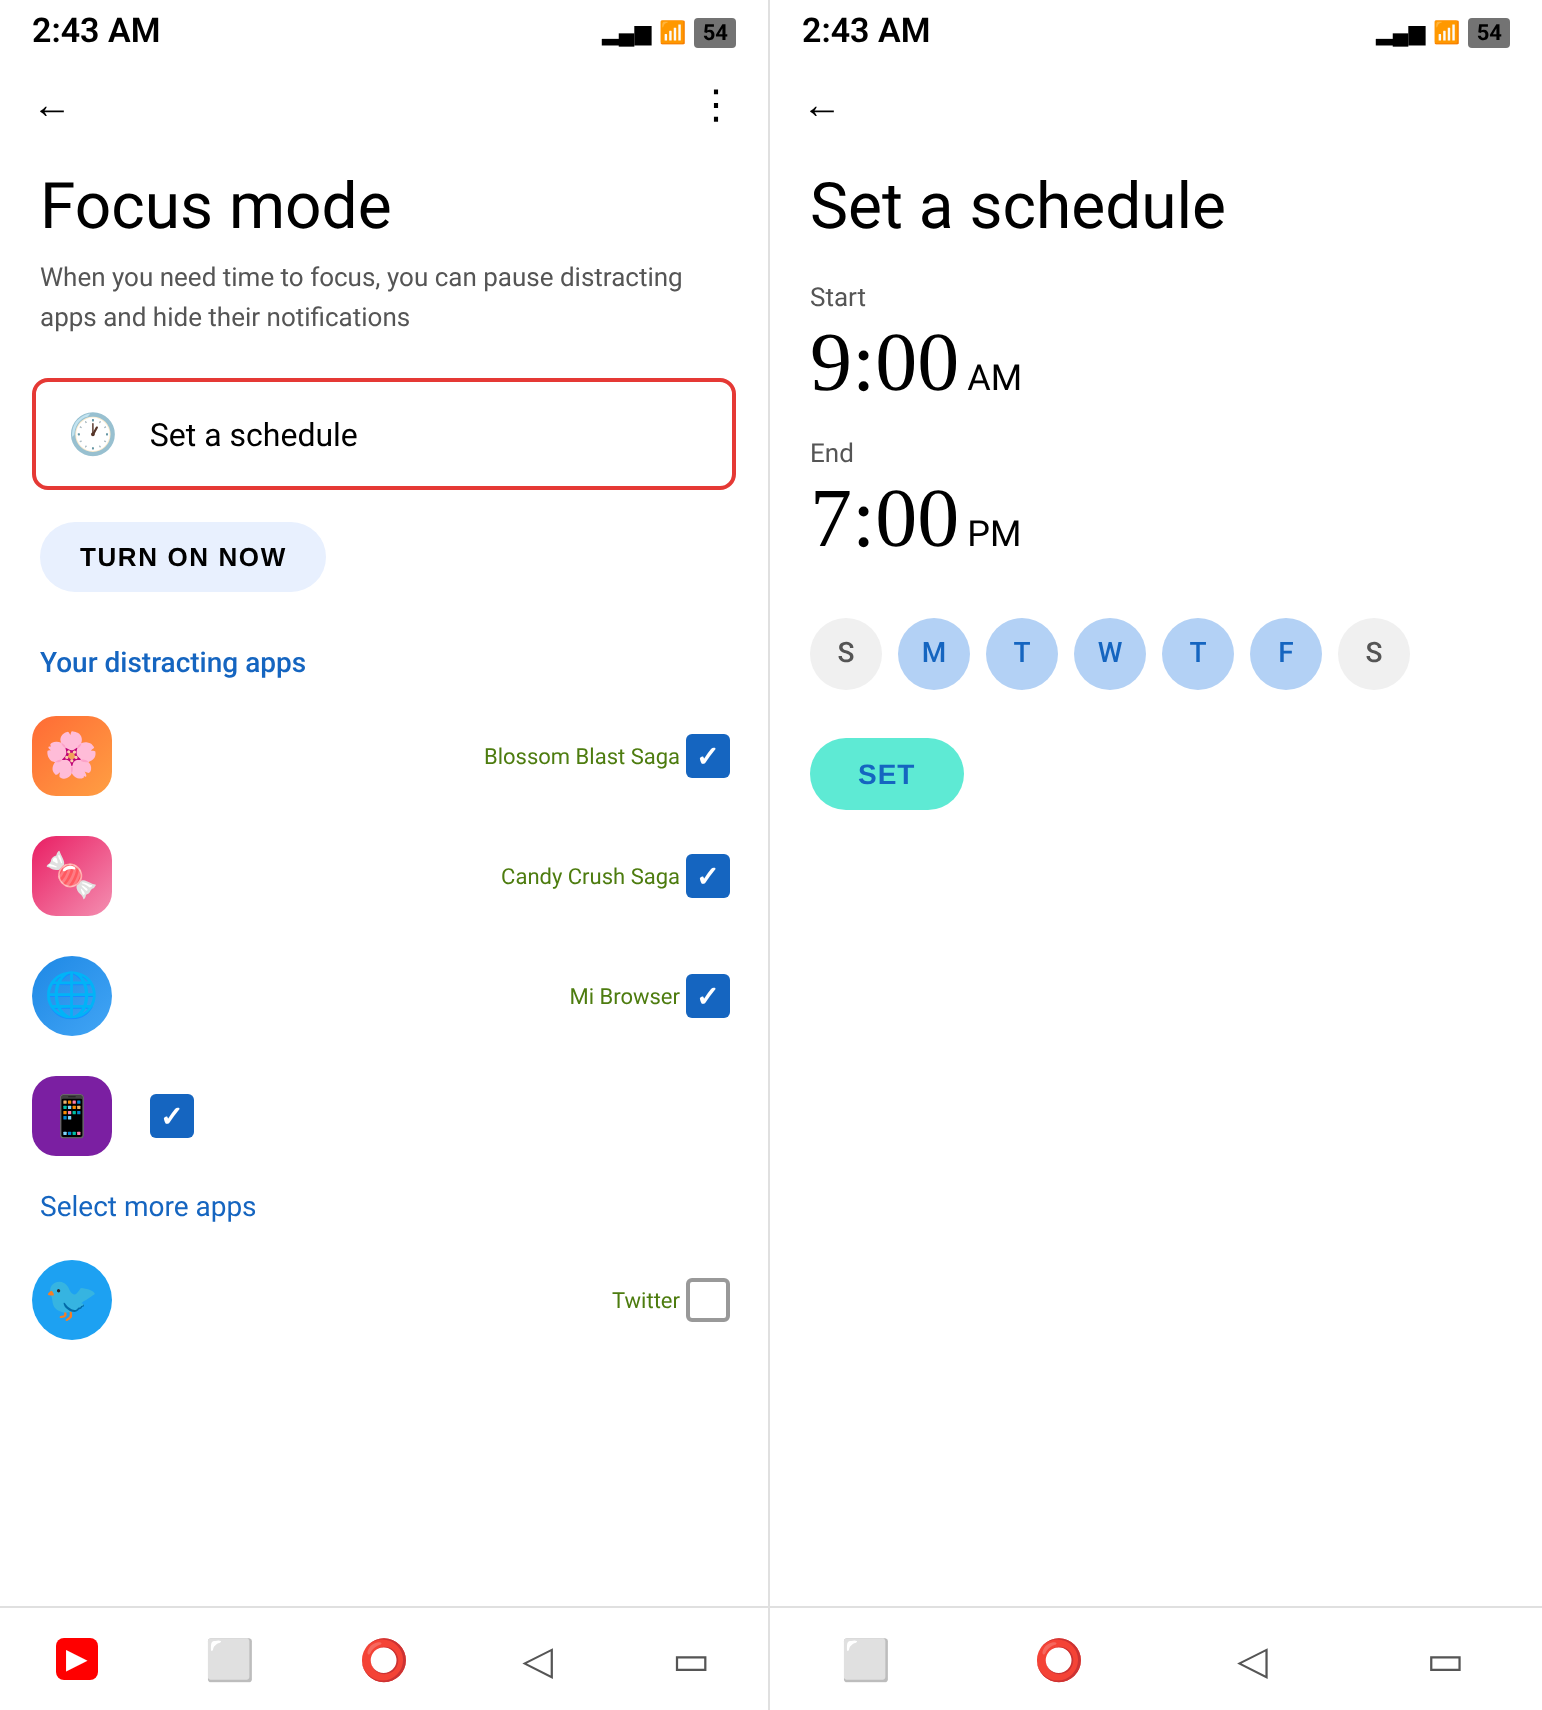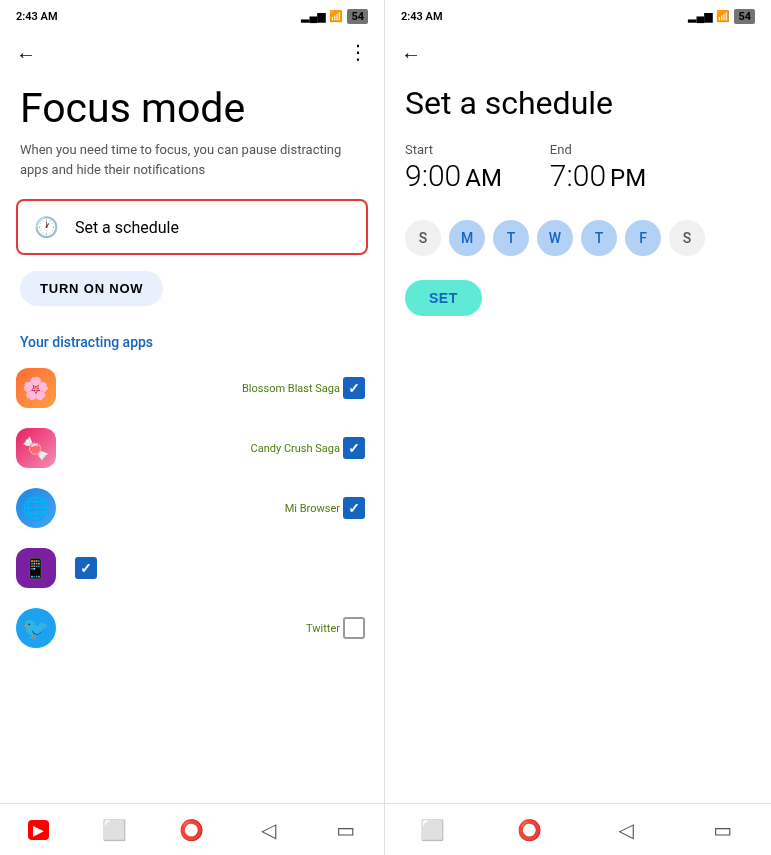--- a/index.html
+++ b/index.html
@@ -35,21 +35,21 @@
 
     
     .status-bar {
       display: flex;
       justify-content: space-between;
       align-items: center;
       padding: 8px 16px 4px;
       height: 28px;
     }
     .status-time {
-      font-size: 11px;
+      font-size: 17px;
       font-weight: 600;
       color: #000;
     }
     .status-icons {
       display: flex;
       align-items: center;
       gap: 4px;
     }
     .status-icons span {
       font-size: 11px;
@@ -80,21 +80,21 @@
       cursor: pointer;
     }
     .nav-more {
       font-size: 20px;
       color: #000;
       cursor: pointer;
     }
 
     
     .page-title {
-      font-size: 41px;
+      font-size: 32px;
       font-weight: 400;
       color: #000;
       padding: 8px 20px 4px;
     }
 
     .page-subtitle {
       font-size: 13px;
       color: #555;
       padding: 4px 20px 16px;
       line-height: 1.5;
@@ -248,41 +248,43 @@
     .schedule-title {
       font-size: 32px;
       font-weight: 400;
       color: #000;
       padding: 8px 20px 20px;
     }
 
     .time-section {
       display: flex;
       padding: 0 20px 20px;
-      gap: 48px;
+      gap: 17px;
+      flex-direction: column;
     }
     .time-block label {
       font-size: 13px;
       color: #555;
       display: block;
       margin-bottom: 4px;
     }
     .time-value {
       display: flex;
       align-items: baseline;
       gap: 4px;
     }
     .time-number {
-      font-size: 30px;
+      font-size: 42px;
       font-weight: 300;
       color: #000;
       line-height: 1;
+      font-family: Liberation Serif, serif;
     }
     .time-ampm {
-      font-size: 24px;
+      font-size: 18px;
       color: #000;
       font-weight: 400;
     }
 
     
     .day-selector {
       display: flex;
       gap: 8px;
       padding: 8px 20px 24px;
     }
@@ -379,20 +381,21 @@
       </div>
     </div>
 
     <div class="app-item">
       <div class="app-icon-container viber-icon" style="color:#fff; font-size:20px;">📱</div>
       <div class="checkbox-container">
         <div class="checkbox-checked"></div>
       </div>
     </div>
 
+    <div class="select-more">Select more apps</div>
 
     <div class="app-item">
       <div class="app-icon-container twitter-icon">🐦</div>
       <span class="app-name">Twitter</span>
       <div class="checkbox-container">
         <div class="checkbox-unchecked"></div>
       </div>
     </div>
   </div>
 

